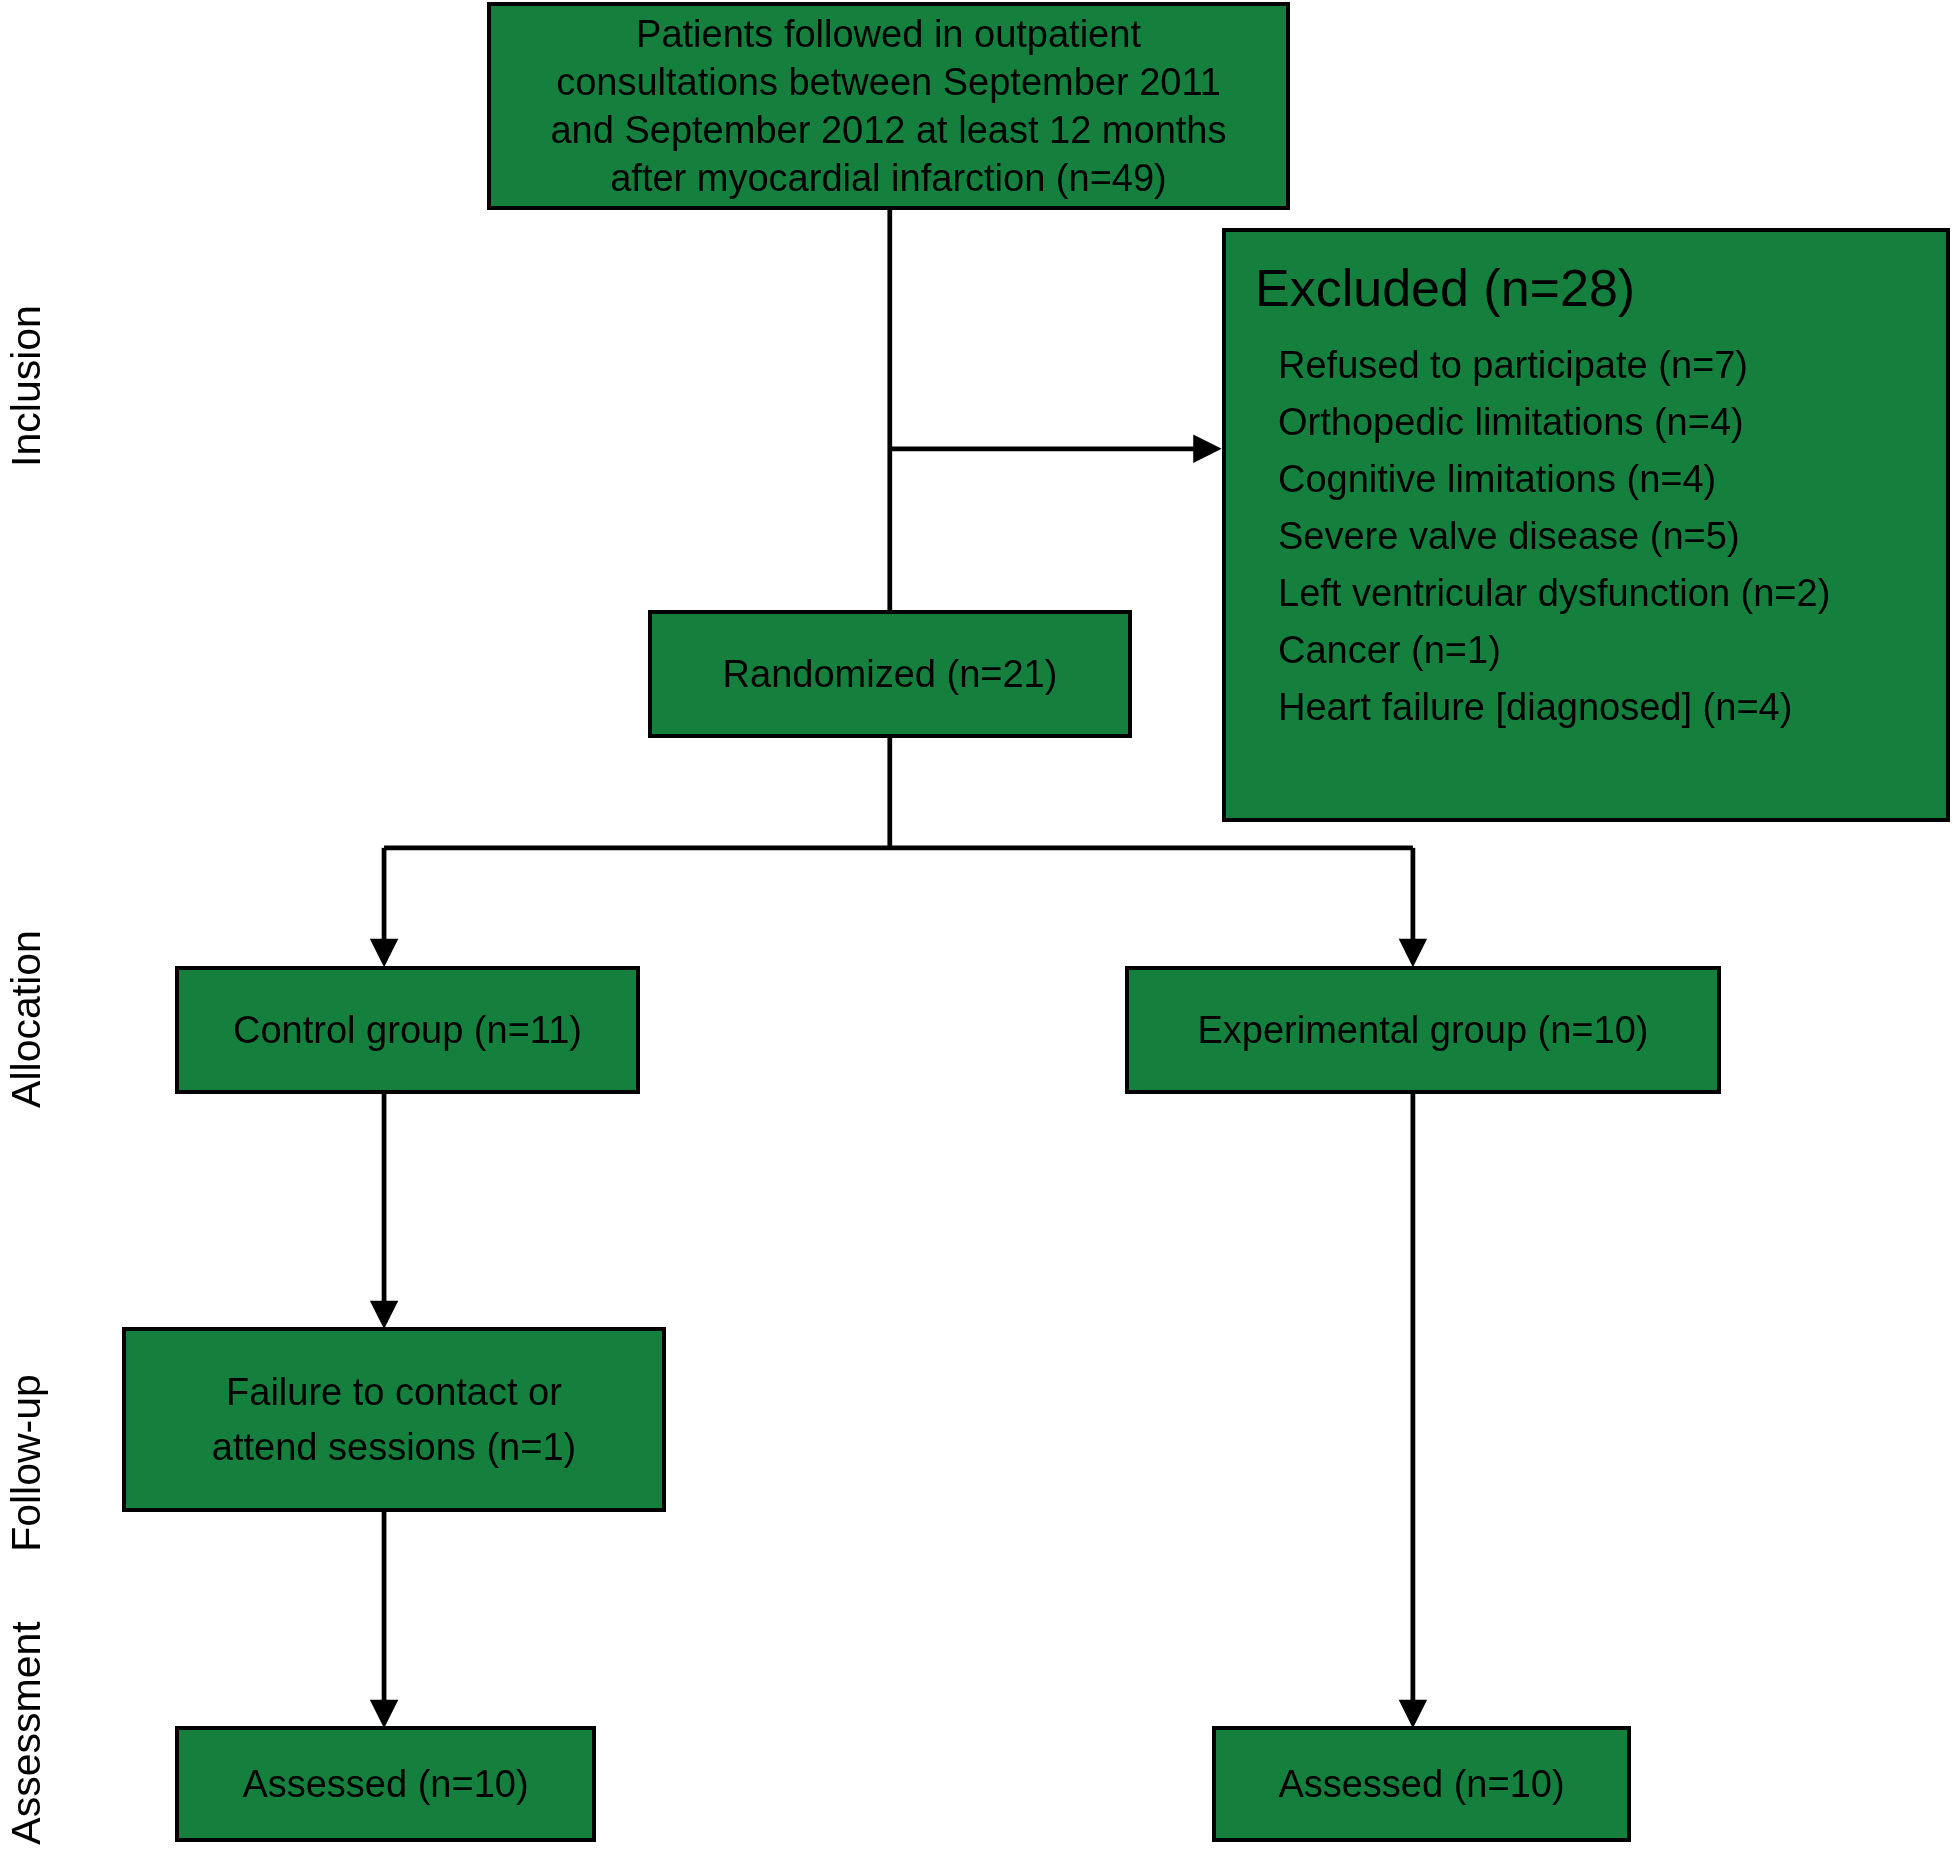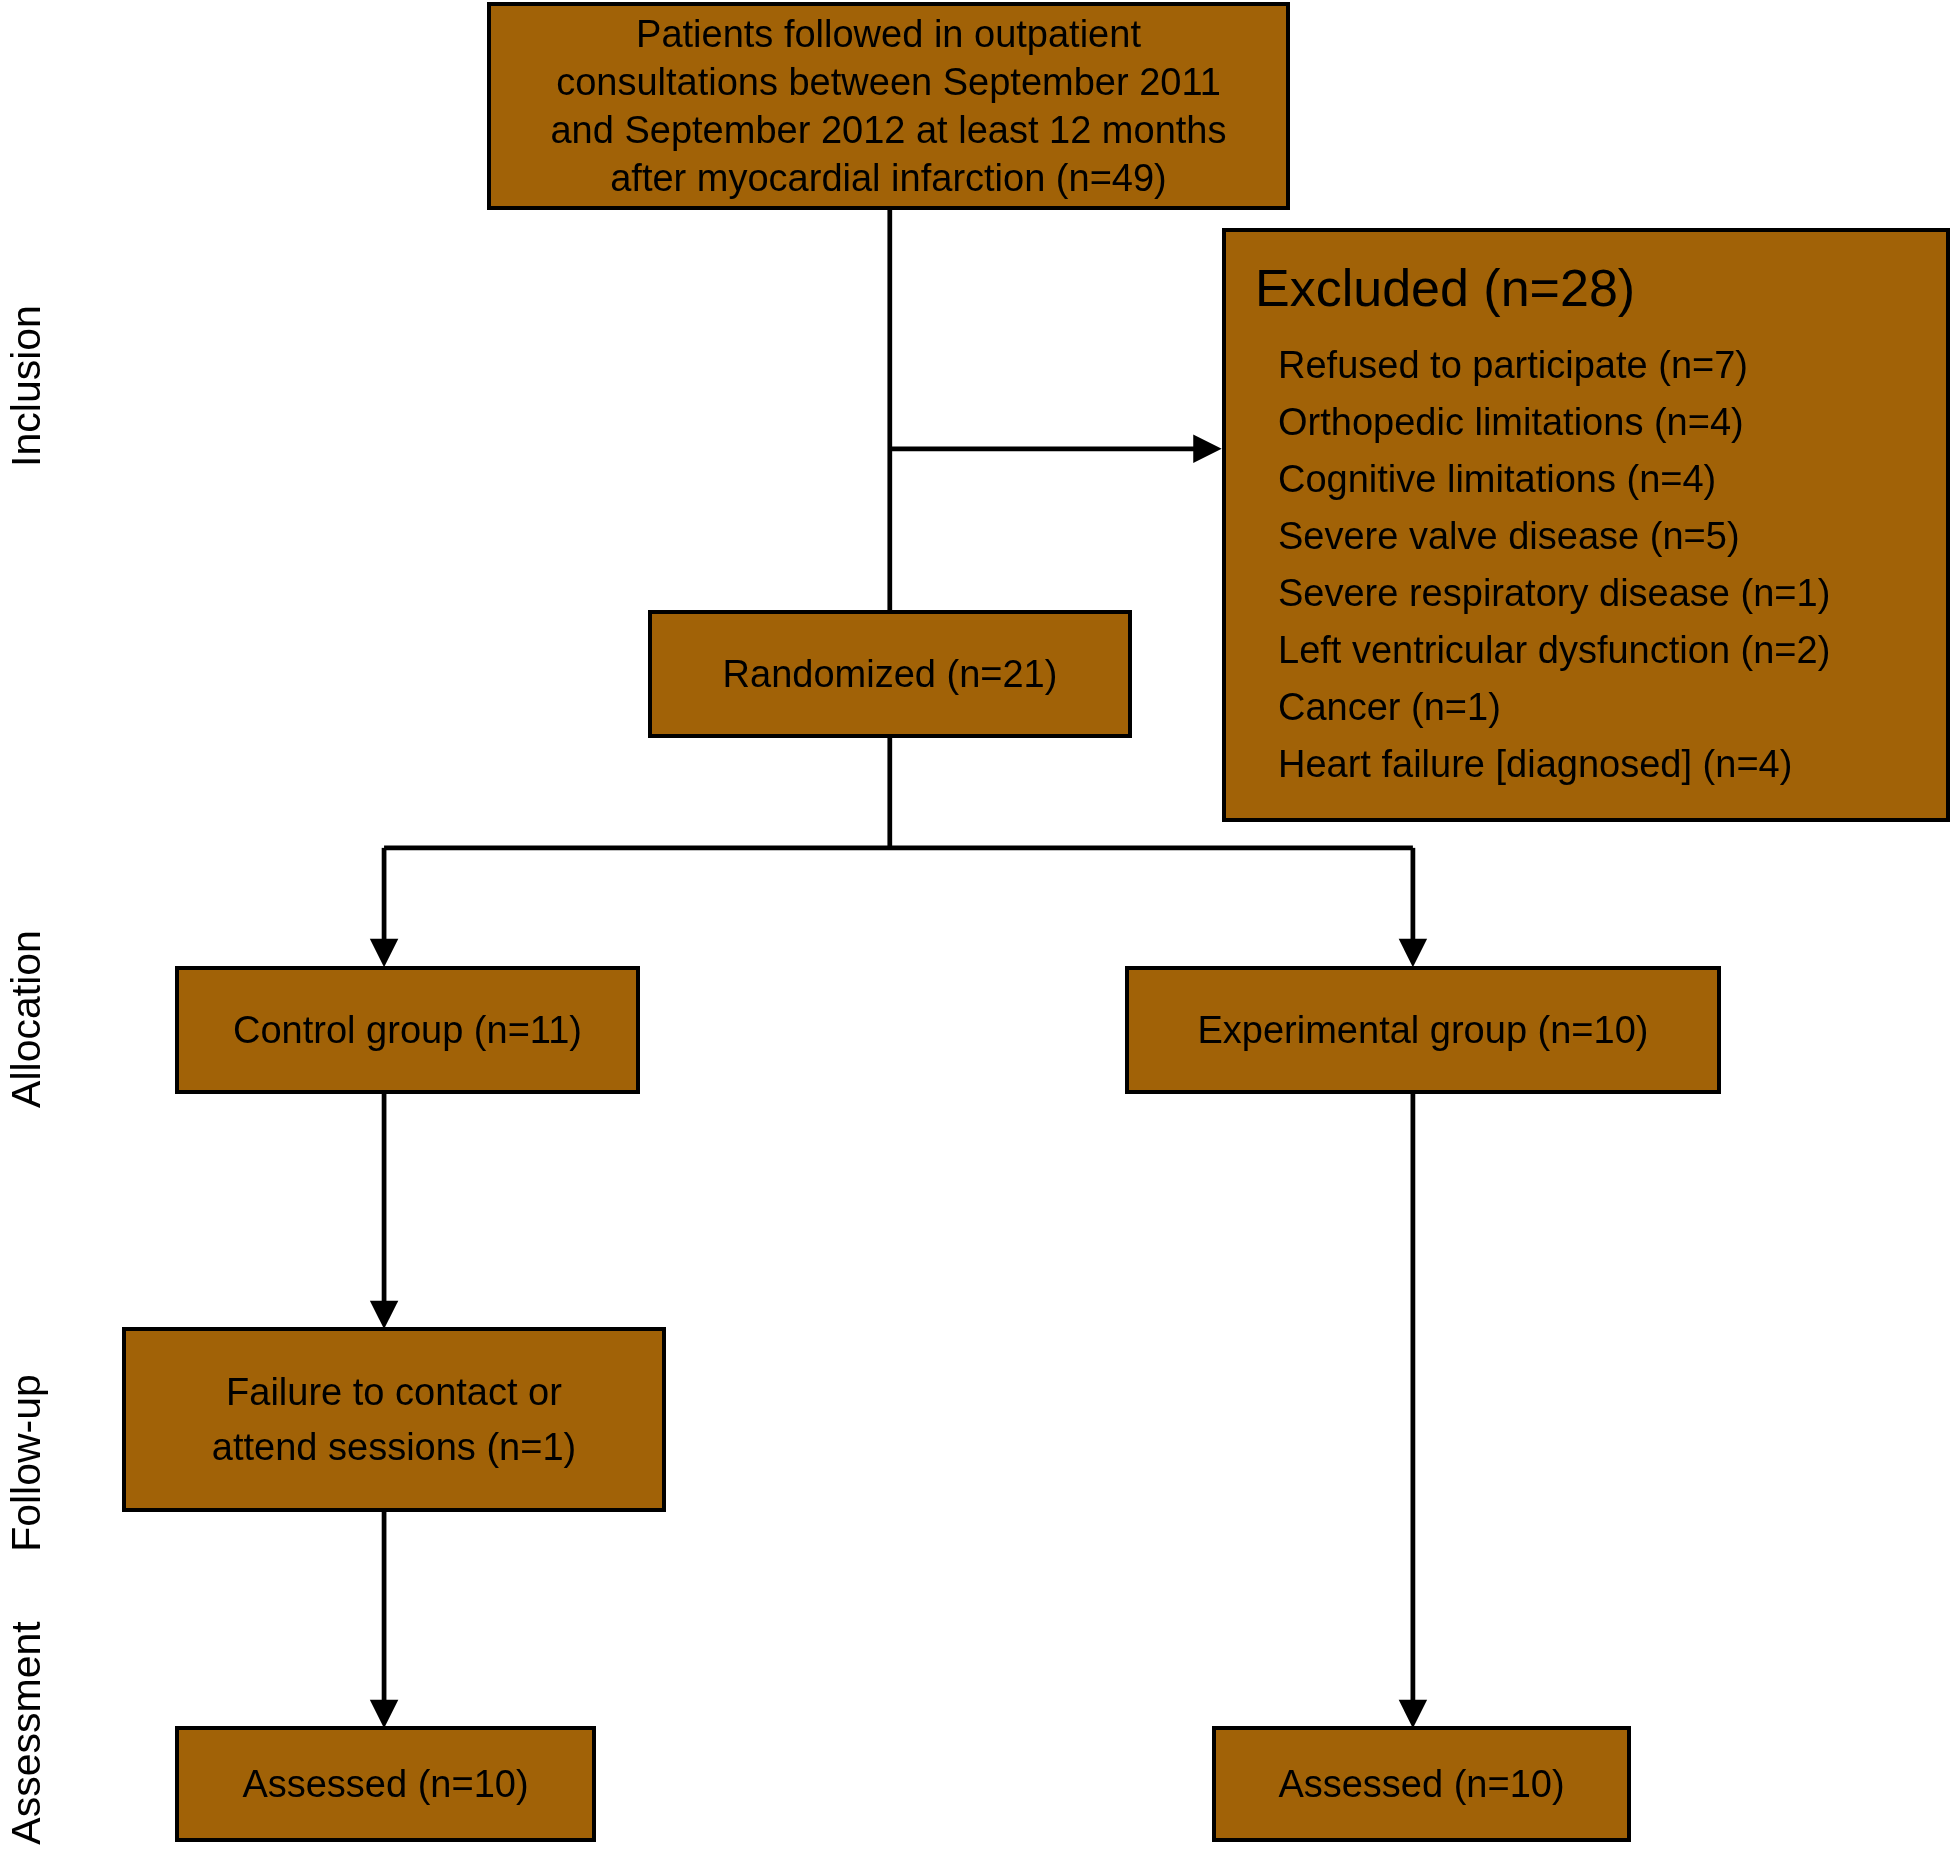--- a/index.html
+++ b/index.html
@@ -29,21 +29,21 @@
     fill: none;
   }
   svg.connectors polygon {
     fill: #000000;
     stroke: none;
   }
   .box {
     position: absolute;
     box-sizing: border-box;
     border: 4.7px solid #000000;
-    background: #a16207;
+    background: #15803d;
     display: flex;
     flex-direction: column;
     align-items: center;
     justify-content: center;
     text-align: center;
     font-size: 38px;
     line-height: 48px;
   }
   .box.left-align {
     display: block;
@@ -128,21 +128,20 @@
     <div>after myocardial infarction (n=49)</div>
   </div>
 
   <div class="box left-align" id="excluded-box">
     <div class="excluded-title">Excluded (n=28)</div>
     <div class="excluded-reasons">
       <div class="excluded-reason">Refused to participate (n=7)</div>
       <div class="excluded-reason">Orthopedic limitations (n=4)</div>
       <div class="excluded-reason">Cognitive limitations (n=4)</div>
       <div class="excluded-reason">Severe valve disease (n=5)</div>
-      <div class="excluded-reason">Severe respiratory disease (n=1)</div>
       <div class="excluded-reason">Left ventricular dysfunction (n=2)</div>
       <div class="excluded-reason">Cancer (n=1)</div>
       <div class="excluded-reason">Heart failure [diagnosed] (n=4)</div>
     </div>
   </div>
 
   <div class="box" id="randomized-box">
     <div>Randomized (n=21)</div>
   </div>
 

